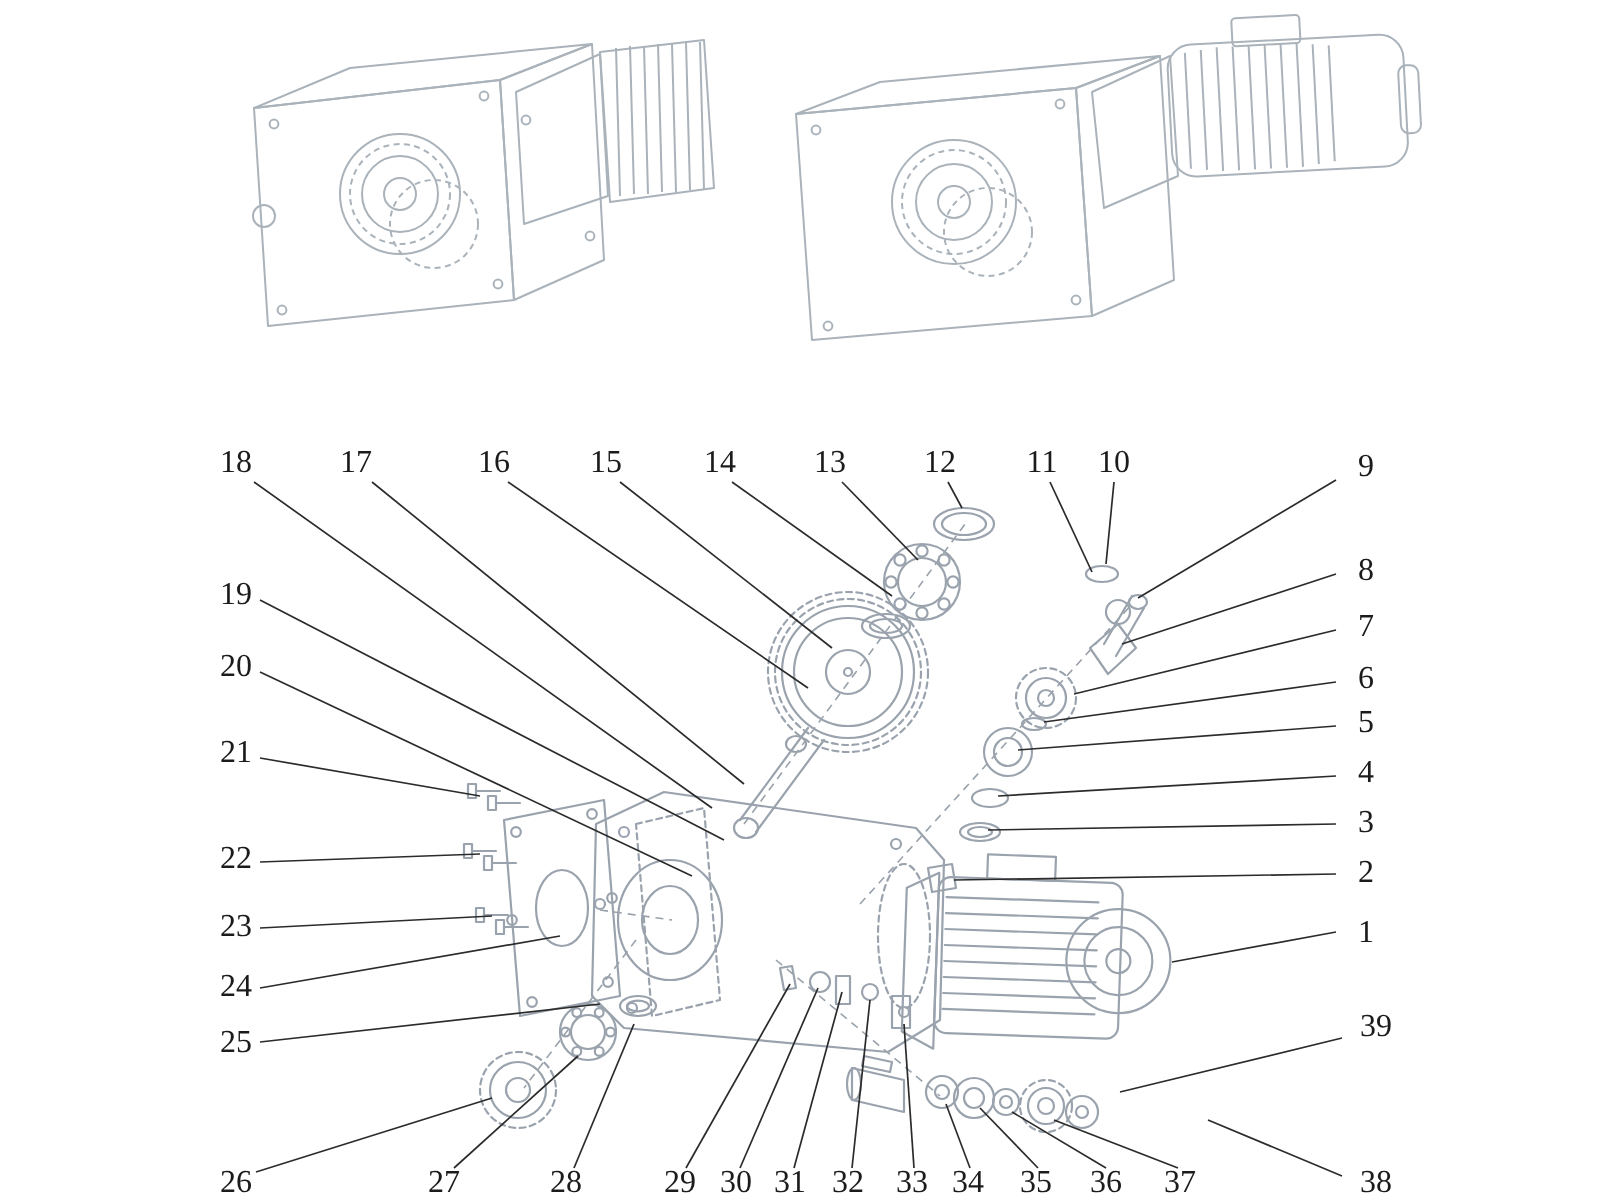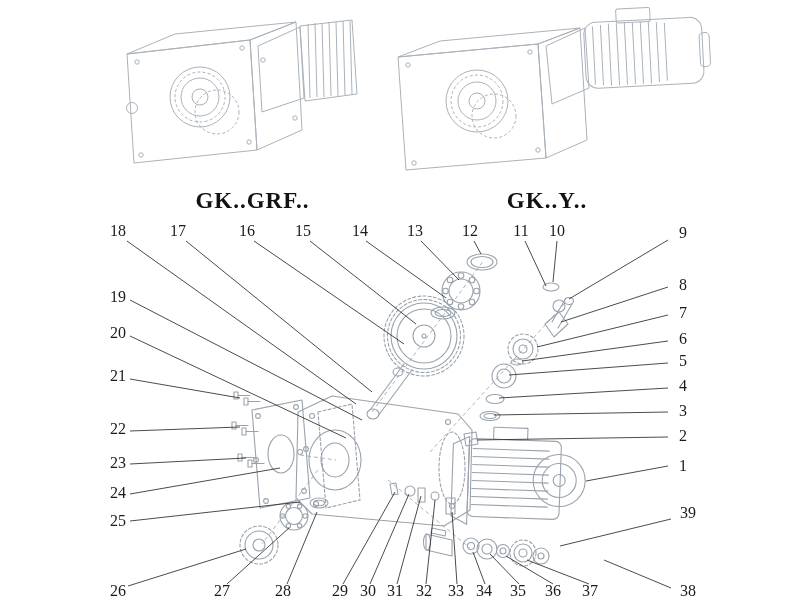--- a/index.html
+++ b/index.html
@@ -312,15 +312,13 @@
         <text x="484" y="596" text-anchor="middle" class="callout" fill="#1b1b1b">34</text>
         <line x1="519" y1="584" x2="490" y2="554" class="leader" stroke="#2b2b2b"></line>
         <text x="518" y="596" text-anchor="middle" class="callout" fill="#1b1b1b">35</text>
         <line x1="553" y1="584" x2="506" y2="556" class="leader" stroke="#2b2b2b"></line>
         <text x="553" y="596" text-anchor="middle" class="callout" fill="#1b1b1b">36</text>
         <line x1="589" y1="584" x2="527" y2="560" class="leader" stroke="#2b2b2b"></line>
         <text x="590" y="596" text-anchor="middle" class="callout" fill="#1b1b1b">37</text>
       </g>
   </svg>
 
-  <div class="model-title" style="left:175px;top:188px;width:155px;">GK..GRF..</div>
-  <div class="model-title" style="left:492px;top:188px;width:110px;">GK..Y..</div>
 </div>
 
 </body></html>

